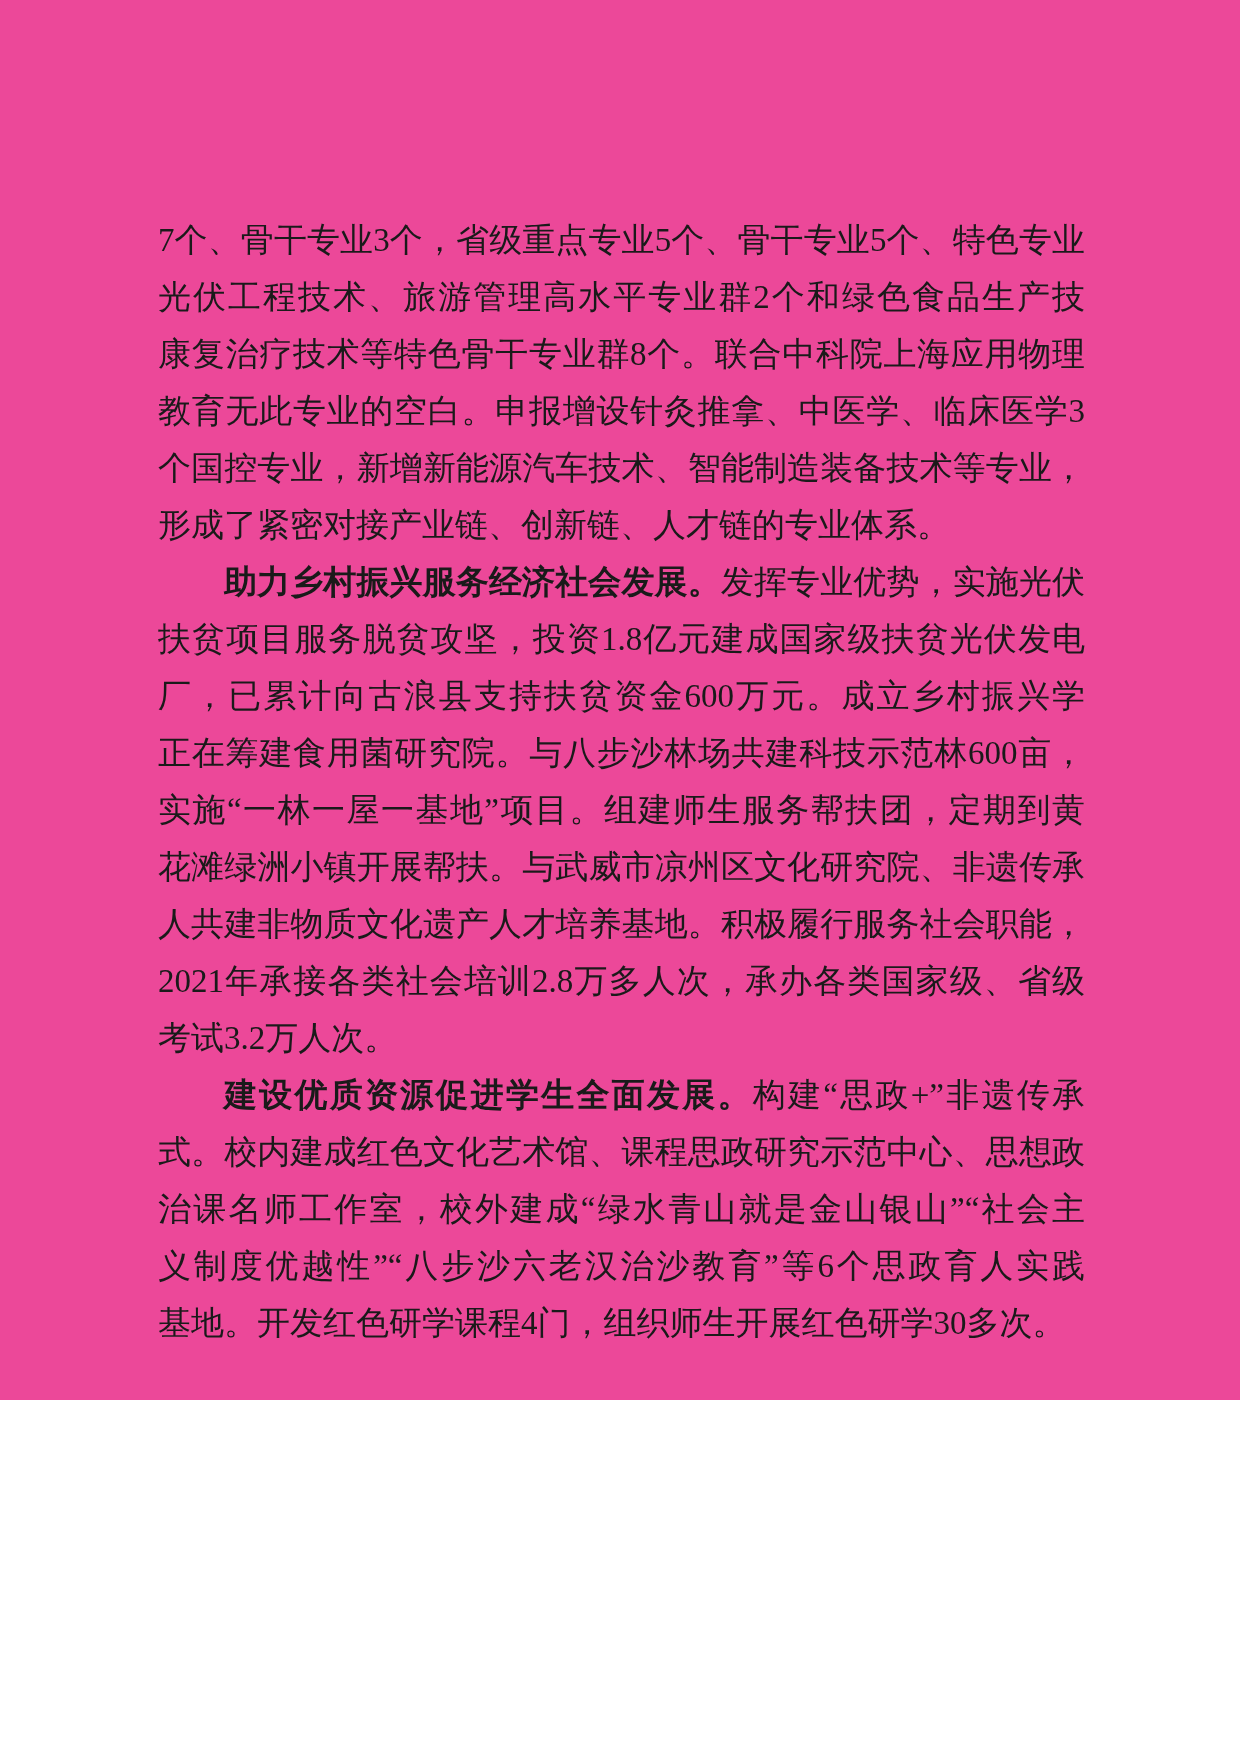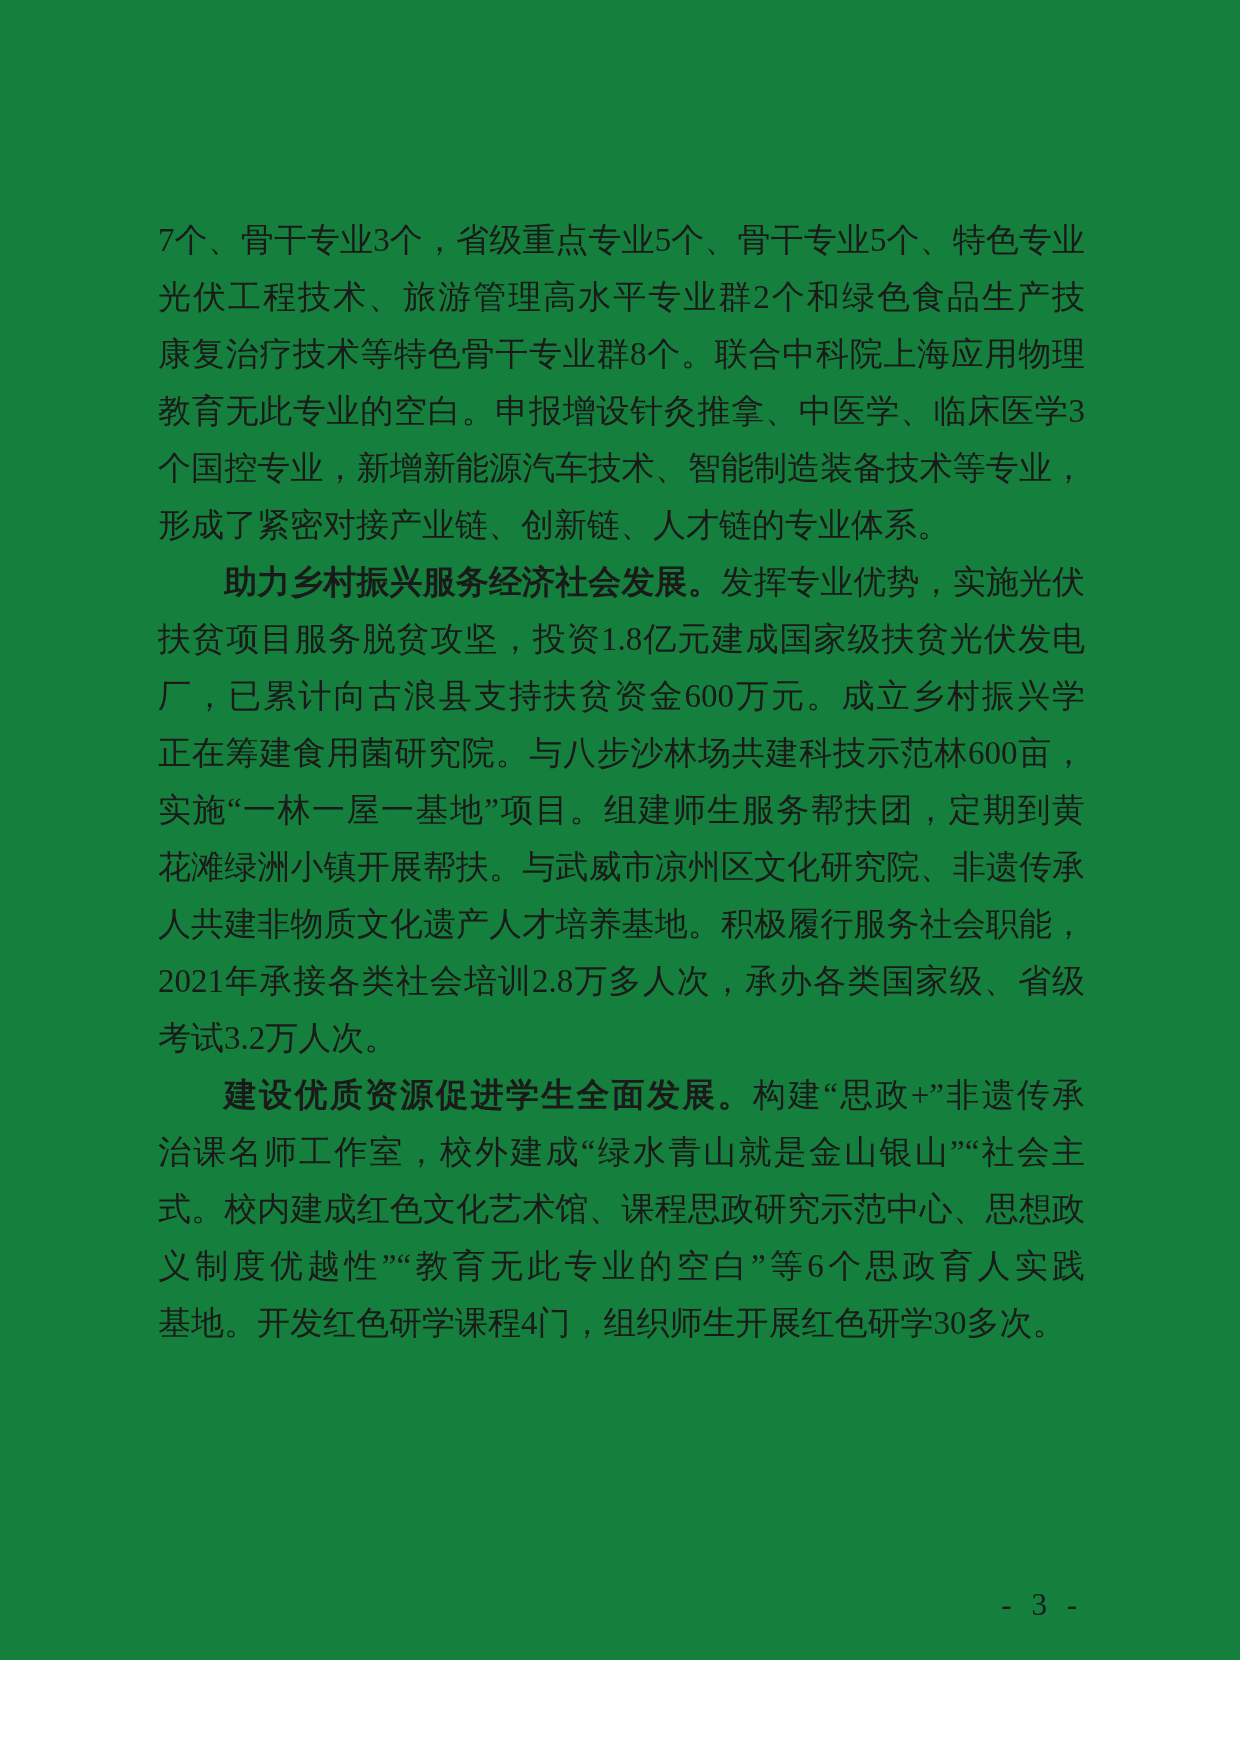--- a/index.html
+++ b/index.html
@@ -3,22 +3,22 @@
 <meta charset="utf-8">
 <style>
   html, body {
     margin: 0;
     padding: 0;
     background: #ffffff;
   }
   .page {
     position: relative;
     width: 1240px;
-    height: 1660px;
-    background: #15803d;
+    height: 1400px;
+    background: #ec4899;
     overflow: hidden;
     font-family: "Liberation Serif", "DejaVu Serif", serif;
   }
   .text-block {
     position: absolute;
     left: 158px;
     top: 212px;
     width: 927px;
   }
   .line {
@@ -63,21 +63,21 @@
       <div class="line indent"><span class="seg bold">助力乡村振兴服务经济社会发展。</span><span class="seg">发挥专业优势，实施光伏</span></div>
       <div class="line"><span class="seg">扶贫项目服务脱贫攻坚，投资1.8亿元建成国家级扶贫光伏发电</span></div>
       <div class="line"><span class="seg">厂，已累计向古浪县支持扶贫资金600万元。成立乡村振兴学院，</span></div>
       <div class="line"><span class="seg">正在筹建食用菌研究院。与八步沙林场共建科技示范林600亩，</span></div>
       <div class="line"><span class="seg">实施“一林一屋一基地”项目。组建师生服务帮扶团，定期到黄</span></div>
       <div class="line"><span class="seg">花滩绿洲小镇开展帮扶。与武威市凉州区文化研究院、非遗传承</span></div>
       <div class="line"><span class="seg">人共建非物质文化遗产人才培养基地。积极履行服务社会职能，</span></div>
       <div class="line"><span class="seg">2021年承接各类社会培训2.8万多人次，承办各类国家级、省级</span></div>
       <div class="line para-end"><span class="seg">考试3.2万人次。</span></div>
       <div class="line indent"><span class="seg bold">建设优质资源促进学生全面发展。</span><span class="seg">构建“思政+”非遗传承</span></div>
+      <div class="line"><span class="seg">式。校内建成红色文化艺术馆、课程思政研究示范中心、思想政</span></div>
       <div class="line"><span class="seg">治课名师工作室，校外建成“绿水青山就是金山银山”“社会主</span></div>
-      <div class="line"><span class="seg">式。校内建成红色文化艺术馆、课程思政研究示范中心、思想政</span></div>
-      <div class="line"><span class="seg">义制度优越性”“教育无此专业的空白”等6个思政育人实践</span></div>
+      <div class="line"><span class="seg">义制度优越性”“八步沙六老汉治沙教育”等6个思政育人实践</span></div>
       <div class="line para-end"><span class="seg">基地。开发红色研学课程4门，组织师生开展红色研学30多次。</span></div>
     </div>
   <div class="footer">
     <span>- 3 -</span>
   </div>
 </div>
 
 </body></html>

